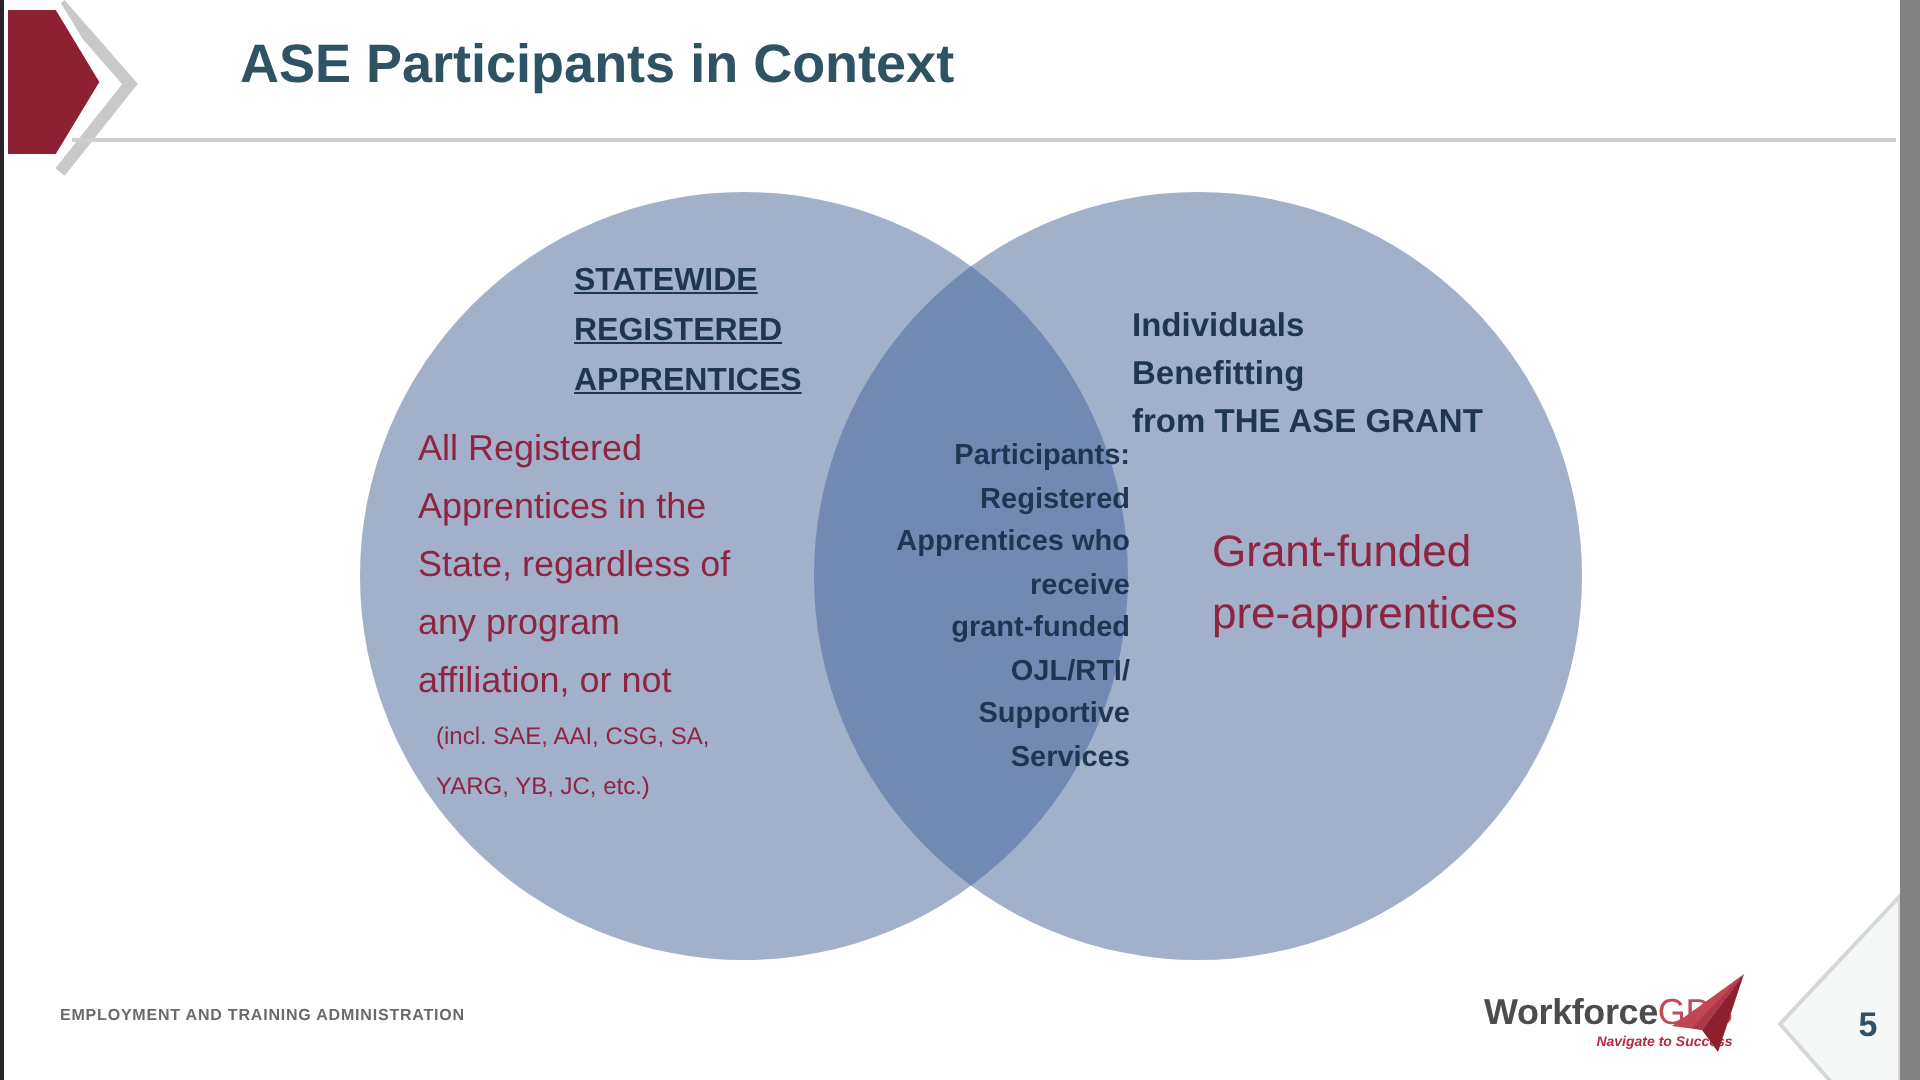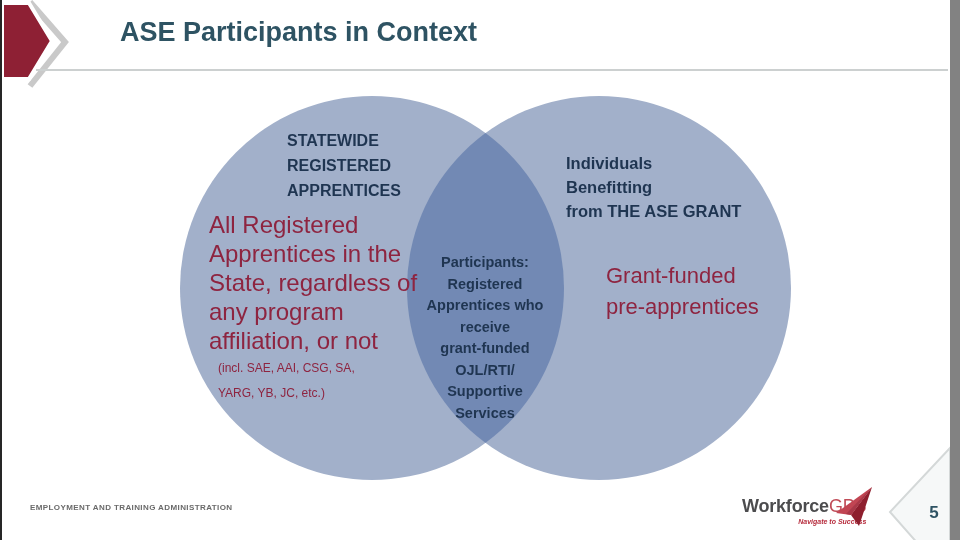--- a/index.html
+++ b/index.html
@@ -10,24 +10,24 @@
   .abs{position:absolute;}
   
   .edge-left{left:0;top:0;width:2px;height:540px;background:#262626;}
   .edge-right{right:0;top:0;width:10px;height:540px;background:#828282;}
   
   .header-divider{left:36px;top:69px;width:912px;height:2px;background:#ccd0d0;}
   .slide-title{left:82px;top:17px;font-size:27px;font-weight:bold;color:#2e5363;margin-left:38px;}
   .header-arrow{left:2px;top:0;}
   
   .pre{white-space:pre-line;}
-  .statewide-heading{left:287px;top:128px;font-size:16px;font-weight:bold;color:#1f3551;line-height:25px;}
-  .left-body{left:209px;top:210px;font-size:24px;color:#8e2440;line-height:29px;}
+  .statewide-heading{left:287px;top:128px;font-size:16px;font-weight:bold;color:#1f3551;line-height:25px;text-decoration:underline;}
+  .left-body{left:209px;top:210px;font-size:18px;color:#8e2440;line-height:29px;}
   .left-note{left:218px;top:356px;font-size:12px;color:#8e2440;line-height:25px;}
-  .overlap-text{left:405px;top:218px;width:160px;text-align:center;font-size:14.5px;font-weight:bold;color:#1f3551;line-height:21.5px;margin-top:34px;}
+  .overlap-text{left:405px;top:218px;width:160px;text-align:right;font-size:14.5px;font-weight:bold;color:#1f3551;line-height:21.5px;}
   .right-heading{left:566px;top:151px;font-size:16.5px;font-weight:bold;color:#1f3551;line-height:24px;}
   .right-body{left:606px;top:260px;font-size:22px;color:#8e2440;line-height:31px;}
   
   .footer-agency{left:30px;top:502px;font-size:8px;color:#6a6a6a;letter-spacing:0.4px;line-height:11px;}
   .footer-agency .l1{font-weight:bold;}
   .logo{left:742px;top:496px;}
   .brand{font-size:18px;font-weight:bold;color:#4c4c4e;letter-spacing:-0.2px;}
   .brand .gps{color:#c04c58;font-weight:normal;}
   .tagline{font-size:7px;font-weight:bold;font-style:italic;color:#b62b3c;text-align:right;margin-top:1px;}
   .page-number{left:922px;top:503px;width:24px;text-align:center;font-size:17px;font-weight:bold;color:#2e5363;}

